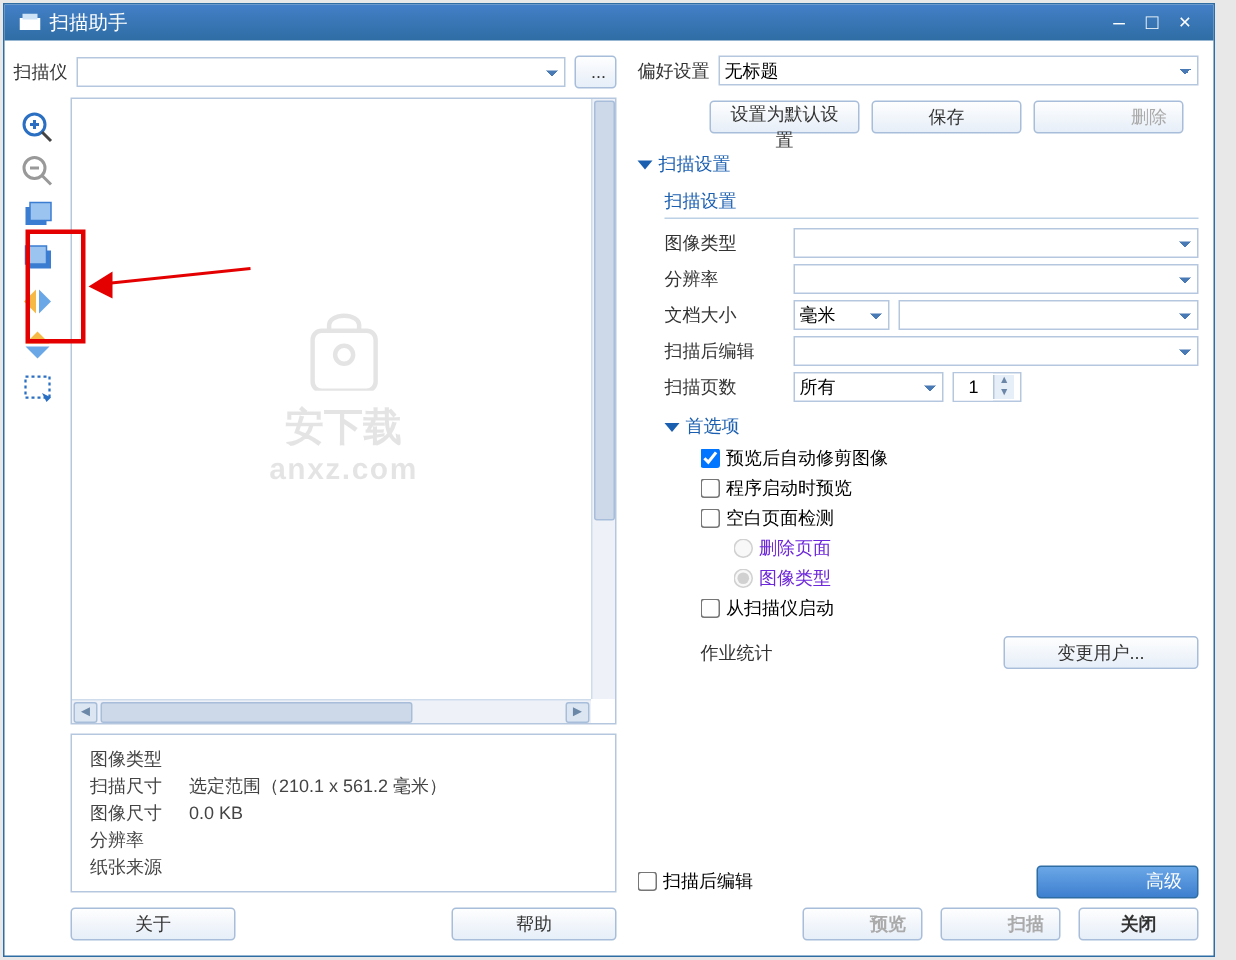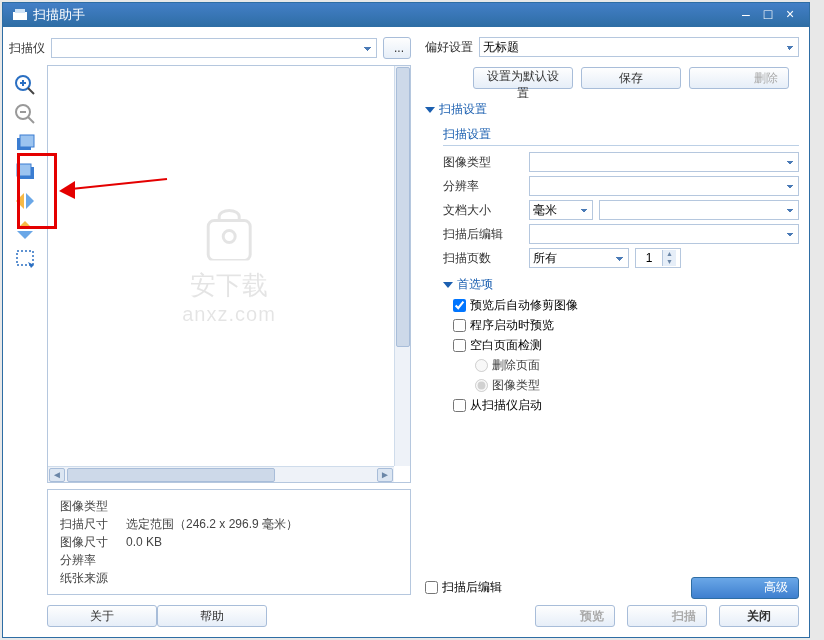--- a/index.html
+++ b/index.html
@@ -16,45 +16,45 @@
 .row { display: flex; align-items: center; gap: 6px; margin-bottom: 6px; }
 .label { color: #333; }
 select, input[type=text] { border: 1px solid #b5c7de; height: 20px; padding: 1px 3px; background: #fff; font-size: 12px; }
 select { appearance: none; -webkit-appearance: none; background-image: linear-gradient(45deg, transparent 50%, #4a7ab6 50%), linear-gradient(135deg, #4a7ab6 50%, transparent 50%); background-position: right 8px top 8px, right 4px top 8px; background-size: 4px 4px, 4px 4px; background-repeat: no-repeat; padding-right: 18px; }
 .btn { border: 1px solid #a8bdd9; background: linear-gradient(#fefefe,#e6eef8); height: 22px; padding: 0 10px; border-radius: 3px; cursor: pointer; color: #333; }
 .btn.primary { background: linear-gradient(#6aa7e7,#3e7fcf); color: #fff; border-color: #2e6da4; }
 .btn.disabled { color: #aaa; text-align: right; }
 .smallbtn { width: 28px; height: 22px; text-align:center; }
 .toolbar { width: 36px; padding-top: 4px; }
 .toolbar .ticon2 { width: 28px; height: 26px; margin: 3px 2px; display:flex; align-items:center; justify-content:center; }
-.preview-wrap { flex: 1; display: flex; }
+.preview-wrap { flex: 1; display: flex; font-weight: bold; }
 .preview { flex: 1; border: 1px solid #b5c7de; margin-left: 2px; position: relative; background: #fff; overflow: hidden; }
 .preview .scroll-v { position:absolute; right:0; top:0; bottom:16px; width:16px; background:#eef2f8; border-left:1px solid #cfdceb; }
 .preview .scroll-h { position:absolute; left:0; right:16px; bottom:0; height:16px; background:#eef2f8; border-top:1px solid #cfdceb; display:flex; }
 .scroll-h .thumb { height:14px; background:#cdd9e9; border:1px solid #a8bdd9; border-radius:2px; margin:1px; flex:0 0 60%; }
 .scroll-h .arrow { width:16px; height:14px; margin:1px; background:#dce6f2; border:1px solid #a8bdd9; border-radius:2px; text-align:center; font-size:10px; color:#6b87a8; }
 .scroll-v .thumb { width:14px; background:#cdd9e9; border:1px solid #a8bdd9; border-radius:2px; margin:1px; height:70%; }
 .infobox { border: 1px solid #b5c7de; margin: 6px 0 6px 38px; padding: 6px 10px; color: #444; line-height: 16px; }
 .infobox table td { padding-right: 12px; }
-.footerL { display:flex; margin-left: 38px; margin-top: 4px; }
+.footerL { display:flex; margin-left: 38px; margin-top: 4px; justify-content: space-between; }
 .footerL .btn { width: 110px; }
 .rbtns { display:flex; gap:8px; margin: 4px 0 8px 48px; }
 .rbtns .btn { width: 100px; }
 .section-hdr { color: #1b5fb0; display:flex; align-items:center; gap:4px; margin: 4px 0; }
 .tri { width:0; height:0; border-top:5px solid transparent; border-bottom:5px solid transparent; border-left:6px solid #1b5fb0; }
 .tri.down { border-left:5px solid transparent; border-right:5px solid transparent; border-top:6px solid #1b5fb0; border-bottom:none; }
 .scanset { margin-left: 18px; }
 .subhdr { color:#1b5fb0; border-bottom:1px solid #bcd0e6; padding: 4px 0 2px 0; margin-bottom:6px; }
 .field { display:flex; align-items:center; gap:6px; margin: 4px 0; }
 .field .flabel { width: 80px; color:#333; }
 .field select { flex:1; }
 .chk { display:flex; align-items:center; gap:4px; margin:3px 0; }
 .chk input { width:13px; height:13px; }
 .radiogrp { margin-left: 22px; }
-.radiogrp .chk label { color:#404040; }
+.radiogrp .chk label { color:#6d28d9; }
 .spinner { display:flex; align-items:center; border:1px solid #b5c7de; height:20px; width:46px; }
 .spinner input { border:none; width:26px; height:18px; text-align:center; }
 .spinner .arrs { display:flex; flex-direction:column; }
 .spinner .arrs span { width:14px; height:8px; background:#e6eef8; border-left:1px solid #b5c7de; font-size:7px; text-align:center; line-height:8px; color:#6b87a8; }
 .rfooter { display:flex; justify-content: flex-end; gap:12px; margin-top: 6px; }
 .rfooter .btn { width: 80px; font-weight: bold; }
 .advrow { display:flex; align-items:center; justify-content:space-between; margin-top: auto; padding-top:8px; }
 .advrow .btn.primary { width: 108px; text-align: right; }
 .redbox { position:absolute; left:14px; top:150px; width:40px; height:76px; border:3px solid #e40000; pointer-events:none; }
 .arrow-svg { position:absolute; left:54px; top:166px; pointer-events:none; }
@@ -157,21 +157,21 @@
       </div>
       <div class="infobox">
         <table>
           <tbody>
               <tr class="infobox-row">
                 <td>图像类型</td>
                 <td></td>
               </tr>
           <tr class="infobox-row">
                 <td>扫描尺寸</td>
-                <td>选定范围（246.2 x 296.9 毫米）</td>
+                <td>选定范围（210.1 x 561.2 毫米）</td>
               </tr>
           <tr class="infobox-row">
                 <td>图像尺寸</td>
                 <td>0.0 KB</td>
               </tr>
           <tr class="infobox-row">
                 <td>分辨率</td>
                 <td></td>
               </tr>
           <tr class="infobox-row">
@@ -230,21 +230,21 @@
                 <span>▲</span>
                 <span>▼</span>
               </div>
             </div>
         </div>
 
         <div class="section-hdr" style="margin-top:8px">
             <span class="tri down"></span>
             <span>首选项</span>
           </div>
-        <div style="margin-left:10px">
+        <div style="margin-left:24px">
           <div class="chk">
               <input type="checkbox" checked="" style="">
               <label>预览后自动修剪图像</label>
             </div>
           <div class="chk">
               <input type="checkbox" style="">
               <label>程序启动时预览</label>
             </div>
           <div class="chk">
               <input type="checkbox" style="">
@@ -257,20 +257,25 @@
               </div>
             <div class="chk">
                 <input type="radio" disabled="" checked="" style="">
                 <label>图像类型</label>
               </div>
           </div>
           <div class="chk">
               <input type="checkbox" style="">
               <label>从扫描仪启动</label>
             </div>
+          <div class="field" style="margin-top:10px">
+            <span class="flabel" style="width:auto">作业统计</span>
+            <span style="flex:1"></span>
+            <button class="btn" style="width:130px">变更用户...</button>
+          </div>
         </div>
       </div>
 
       <div class="advrow">
         <div class="chk">
             <input type="checkbox" style="">
             <label>扫描后编辑</label>
           </div>
         <button class="btn primary">高级</button>
       </div>

